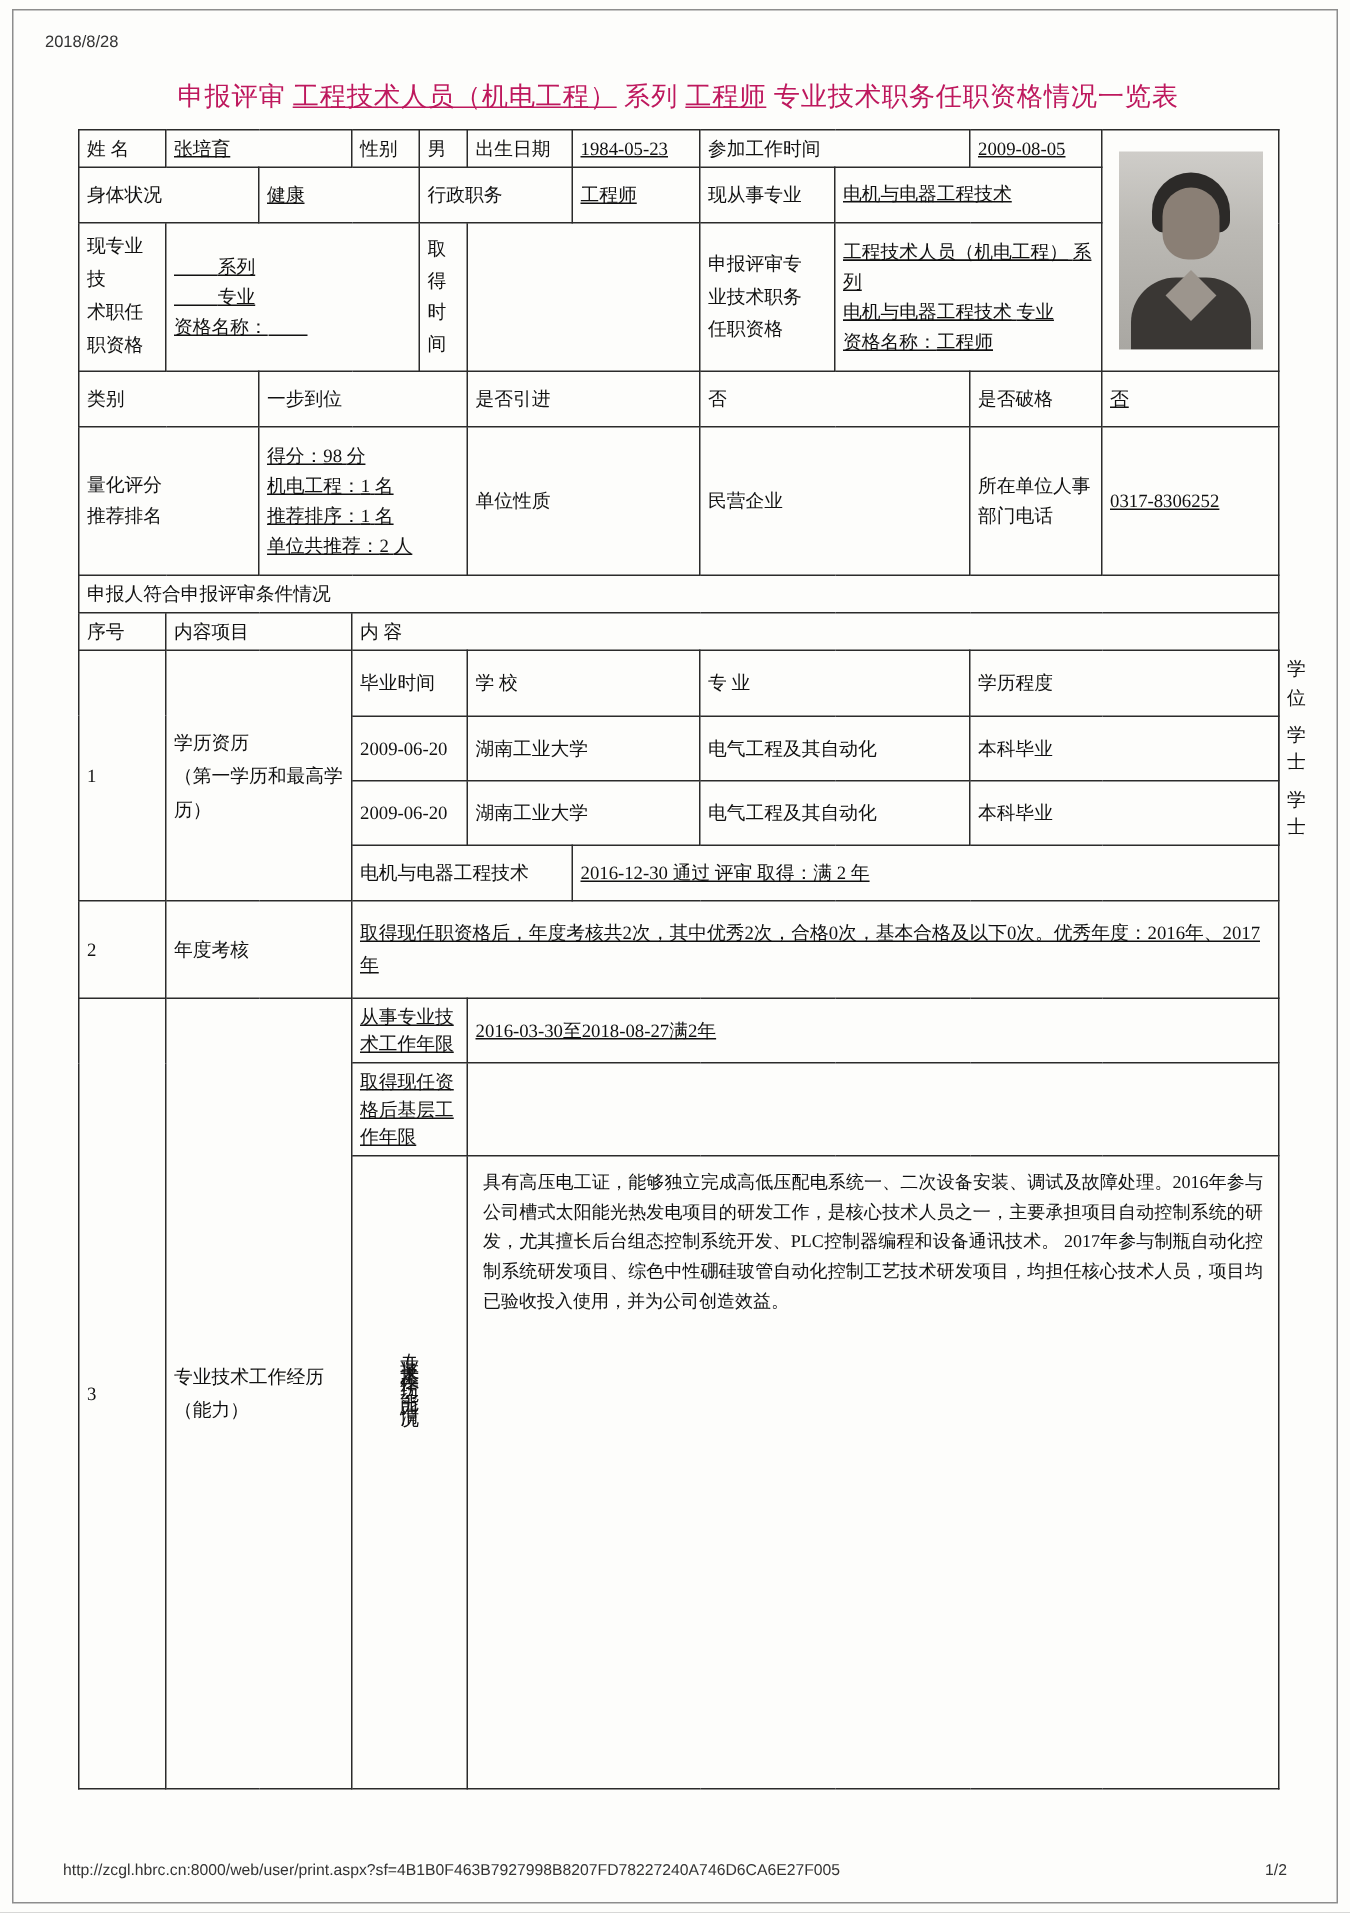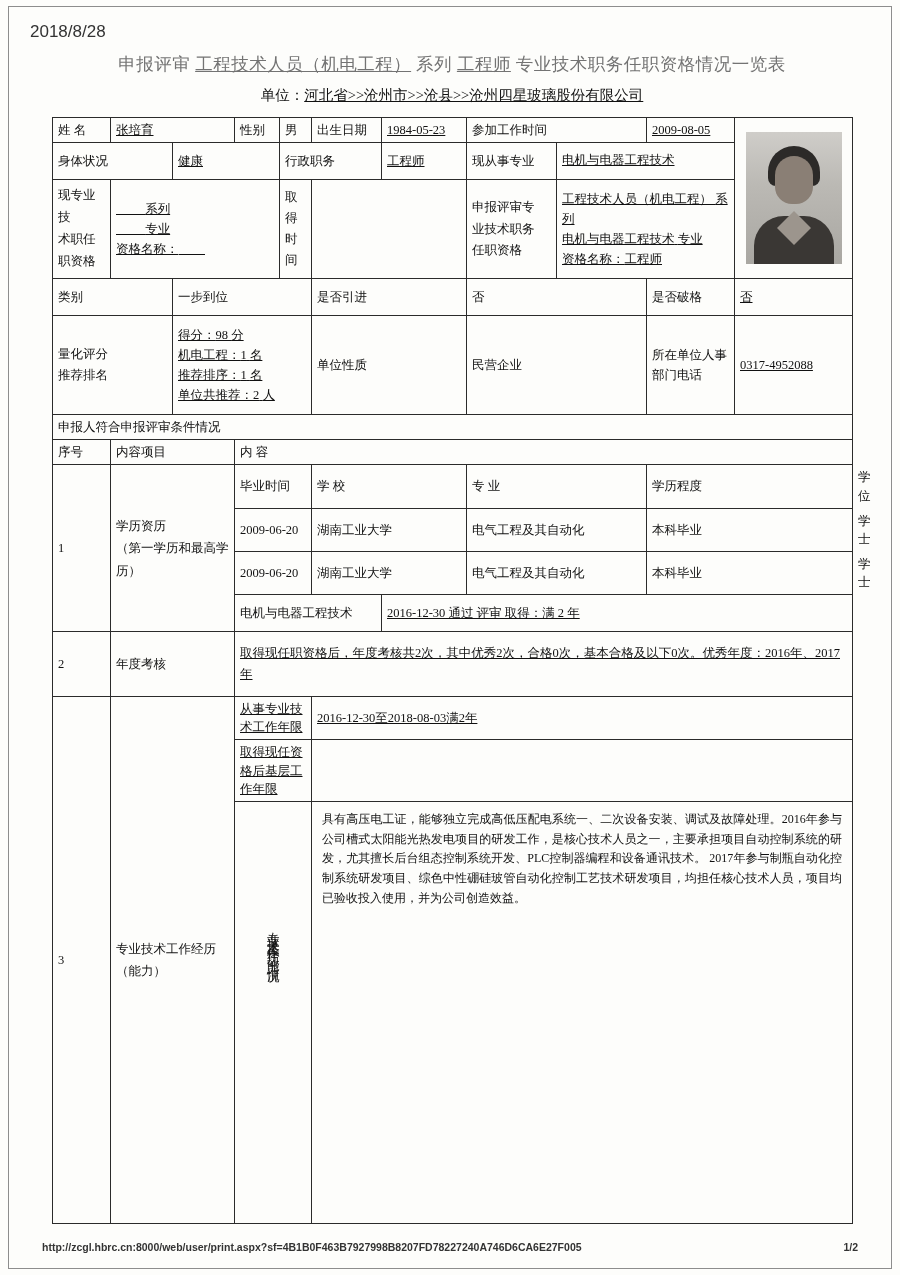--- a/index.html
+++ b/index.html
@@ -24,50 +24,49 @@
     border: 1px solid #8d8d8d;
     box-sizing: border-box;
   }
   .browser-head {
     position: absolute;
     top: 22px;
     left: 30px;
     right: 30px;
     display: flex;
     font-family: "Liberation Sans", sans-serif;
-    font-size: 17px;
+    font-size: 11px;
     color: #333;
   }
   .browser-head .date { width: 110px; }
   .browser-head .url { flex: 1; text-align: center; letter-spacing: 0.1px;}
   .browser-foot {
     position: absolute;
     bottom: 22px;
     left: 42px;
     right: 42px;
     display: flex;
     font-family: "Liberation Sans", sans-serif;
     font-size: 10.5px;
     color: #333;
-    font-weight: bold;
   }
   .browser-foot .furl { flex: 1; }
   .browser-foot .pnum { width: 40px; text-align: right; }
 
   .doc {
     position: absolute;
     left: 52px;
     top: 52px;
     width: 800px;
   }
   .title {
     text-align: center;
     font-size: 17.5px;
     letter-spacing: 0.5px;
-    color: #737373;
+    color: #be185d;
     margin-bottom: 10px;
     white-space: nowrap;
   }
   .title .u { text-decoration: underline; }
   .subtitle {
     text-align: center;
     font-size: 14.5px;
     color: #111;
     margin-bottom: 12px;
   }
@@ -165,23 +164,20 @@
   <div class="doc">
 
     <div class="title">
       <span>申报评审</span>
       <span class="u">工程技术人员（机电工程）</span>
       <span>系列</span>
       <span class="u">工程师</span>
       <span>专业技术职务任职资格情况一览表</span>
     </div>
 
-    <div class="subtitle">
-      <span>单位：</span><span class="u">河北省&gt;&gt;沧州市&gt;&gt;沧县&gt;&gt;沧州四星玻璃股份有限公司</span>
-    </div>
 
     <table class="grid">
       <colgroup>
         <col style="width:58px">
         <col style="width:62px">
         <col style="width:62px">
         <col style="width:45px">
         <col style="width:32px">
         <col style="width:70px">
         <col style="width:85px">
@@ -263,21 +259,21 @@
             <div><span>得分：</span><span class="ul">98</span> <span>分</span></div>
             <div><span>机电工程：</span><span class="ul">1</span> <span>名</span></div>
             <div><span>推荐排序：</span><span class="ul">1</span> <span>名</span></div>
             <div><span>单位共推荐：</span><span class="ul">2</span> <span>人</span></div>
           </div>
         </td>
         <td class="c" colspan="2">单位性质</td>
         <td class="c" colspan="2">民营企业</td>
         <td class="c" style="white-space:pre-line; line-height:1.6">所在单位人事
 部门电话</td>
-        <td class="l">0317-4952088</td>
+        <td class="l">0317-8306252</td>
       </tr>
 
       <tr>
         <td class="c" colspan="11">申报人符合申报评审条件情况</td>
       </tr>
 
       <tr>
         <td class="c">序号</td>
         <td class="c" colspan="2">内容项目</td>
         <td class="c" colspan="8">内     容</td>
@@ -319,21 +315,21 @@
         <td class="c" colspan="2">年度考核</td>
         <td class="l" colspan="8" style="line-height:1.7">取得现任职资格后，年度考核共2次，其中优秀2次，合格0次，基本合格及以下0次。优秀年度：2016年、2017年</td>
       </tr>
 
       <tr>
         <td class="c" rowspan="3" style="height:520px; vertical-align: middle;">3</td>
         <td class="c" colspan="2" rowspan="3" style="vertical-align: middle; line-height:1.8">
           <span style="white-space:pre-line">专业技术工作经历（能力）</span>
         </td>
         <td class="l tall" colspan="2">从事专业技术工作年限</td>
-        <td class="l" colspan="6">2016-12-30至2018-08-03满2年</td>
+        <td class="l" colspan="6">2016-03-30至2018-08-27满2年</td>
       </tr>
       <tr>
         <td class="l tall" colspan="2">取得现任资格后基层工作年限</td>
         <td class="l" colspan="6"></td>
       </tr>
       <tr>
         <td class="c" colspan="2" style="vertical-align: top; padding-top:120px;">
           <div class="vert">专业技术工作经历（能力）情况</div>
         </td>
         <td colspan="6" style="vertical-align: top; padding: 8px 10px;">

